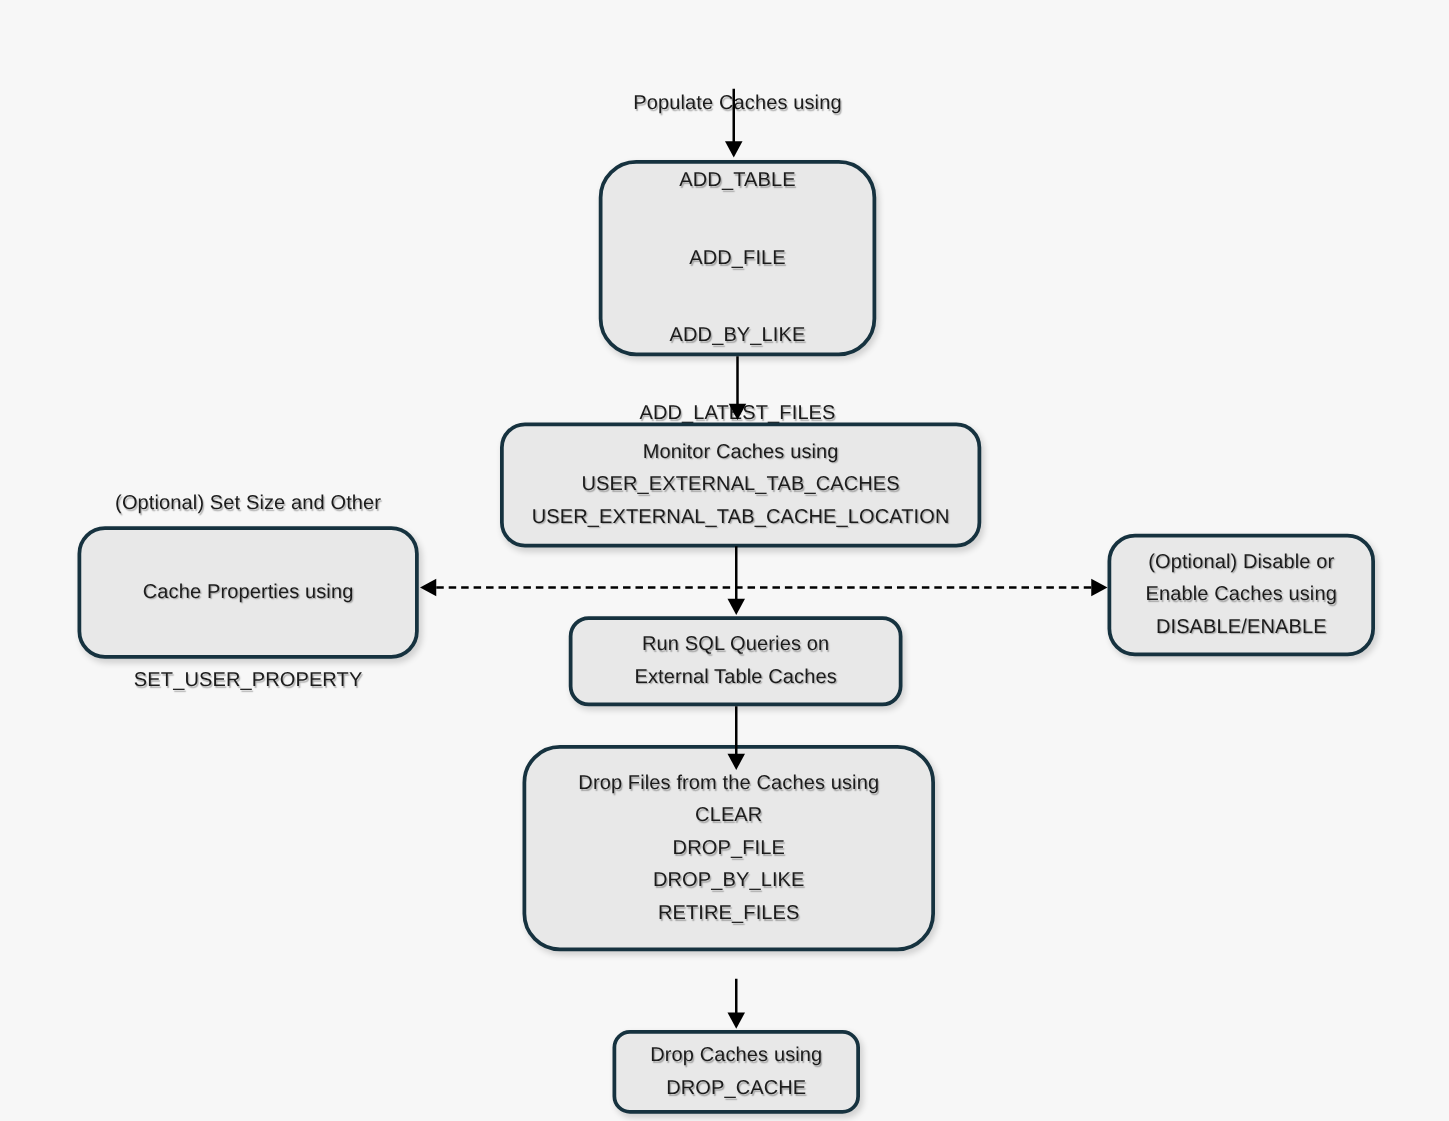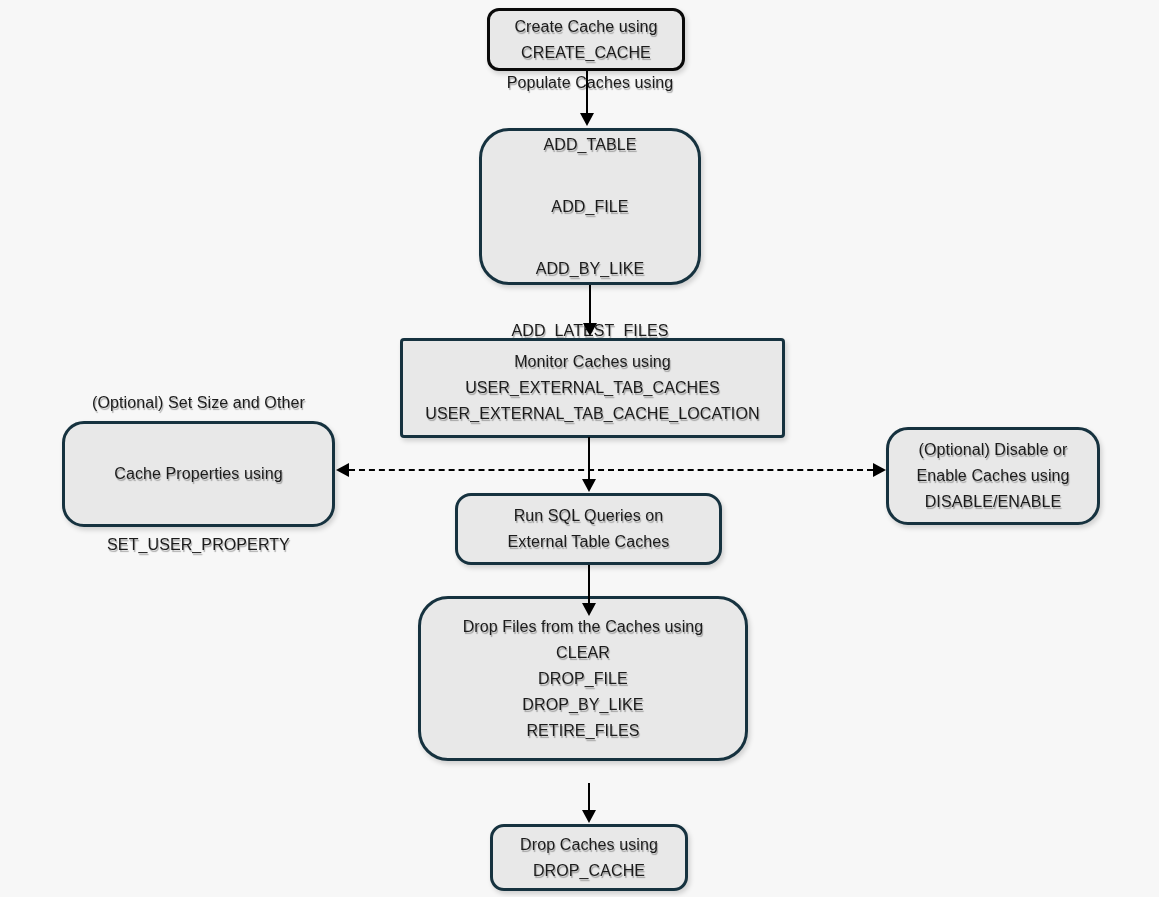--- a/index.html
+++ b/index.html
@@ -30,21 +30,21 @@
     align-items: center;
     text-align: center;
     color: #1b1b1b;
     font-size: 16px;
     line-height: 26px;
     text-shadow: 1px 1.5px 1px rgba(0,0,0,0.30);
     letter-spacing: 0.1px;
   }
   .n1 { left: 487px; top: 8px;   width: 198px; height: 63px;  border-radius: 12px; border-color: var(--start-border); }
   .n2 { left: 479px; top: 128px; width: 222px; height: 157px; border-radius: 30px; gap: 36px; }
-  .n3 { left: 400px; top: 338px; width: 385px; height: 100px; border-radius: 4px; }
+  .n3 { left: 400px; top: 338px; width: 385px; height: 100px; border-radius: 20px; }
   .n4 { left: 62px;  top: 421px; width: 273px; height: 106px; border-radius: 22px; gap: 45px; }
   .n5 { left: 886px; top: 427px; width: 214px; height: 98px;  border-radius: 22px; }
   .n6 { left: 455px; top: 493px; width: 267px; height: 72px;  border-radius: 16px; }
   .n7 { left: 418px; top: 596px; width: 330px; height: 165px; border-radius: 30px; }
   .n8 { left: 490px; top: 824px; width: 198px; height: 67px;  border-radius: 14px; text-align: right; }
 
   
   .varrow {
     position: absolute;
     width: 2px;
@@ -90,24 +90,20 @@
     border-top: 7px solid transparent;
     border-bottom: 7px solid transparent;
     border-left: 13px solid var(--arrow);
   }
 </style>
 </head>
 <body>
 
 <div class="canvas">
 
-  <div class="node n1">
-      <div>Create Cache using</div>
-      <div>CREATE_CACHE</div>
-    </div>
   <div class="node n2">
       <div>Populate Caches using</div>
       <div>ADD_TABLE</div>
       <div>ADD_FILE</div>
       <div>ADD_BY_LIKE</div>
       <div>ADD_LATEST_FILES</div>
     </div>
   <div class="node n3">
       <div>Monitor Caches using</div>
       <div>USER_EXTERNAL_TAB_CACHES</div>

